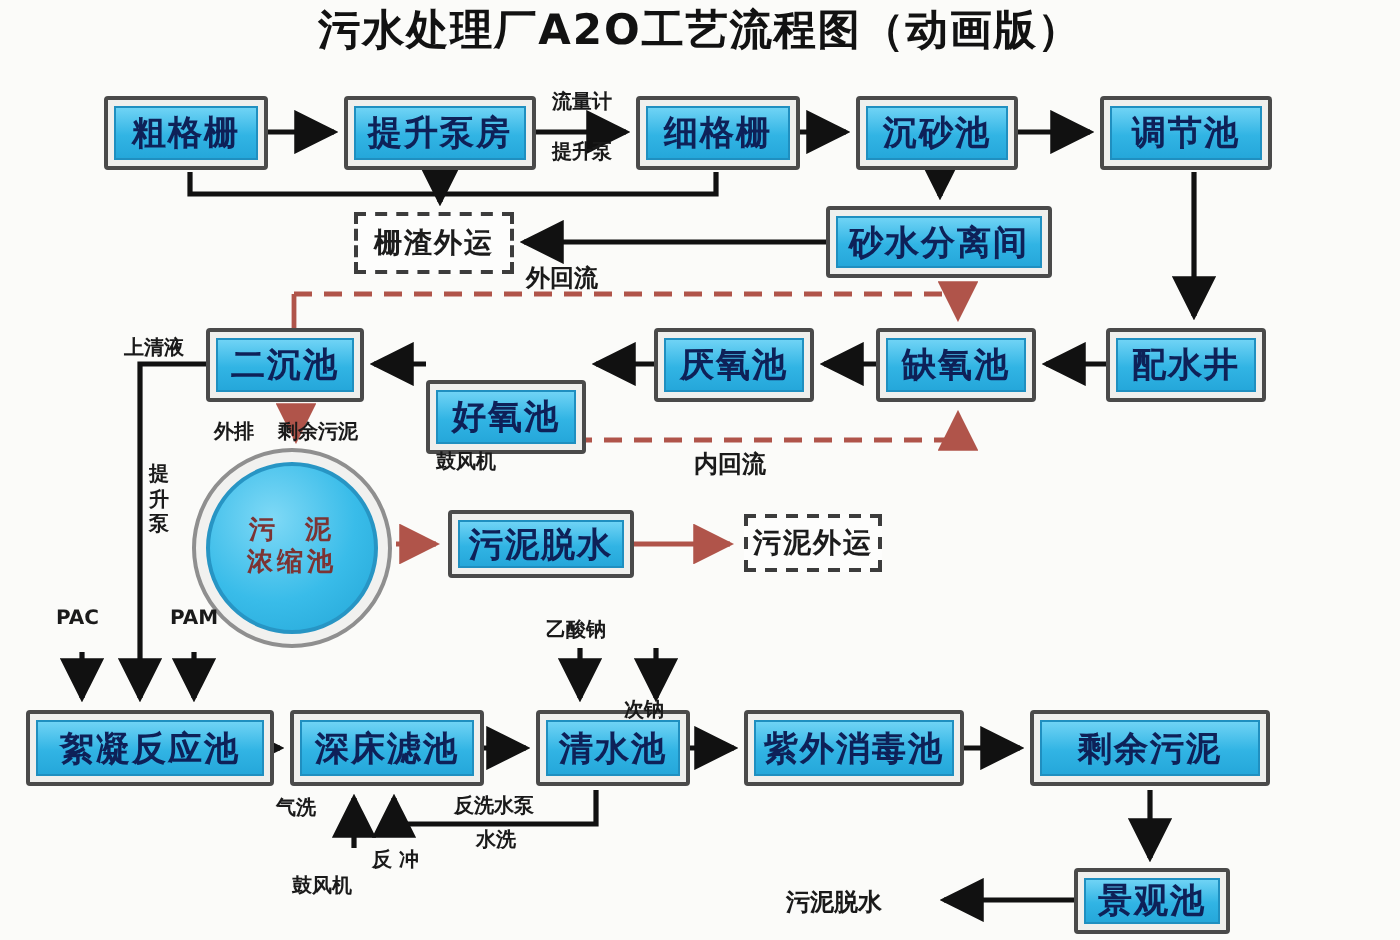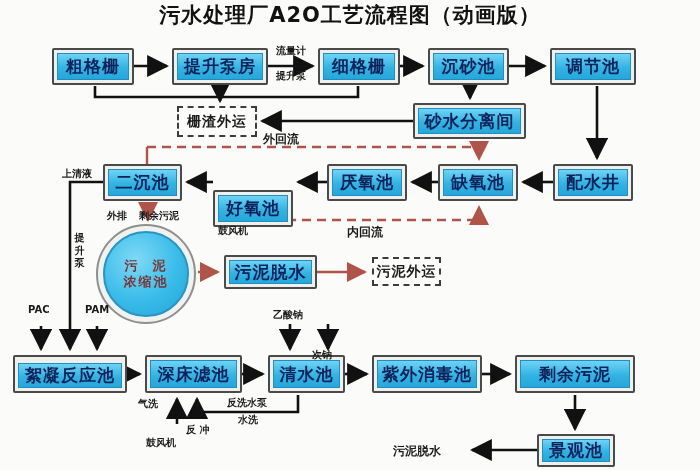--- a/index.html
+++ b/index.html
@@ -136,21 +136,21 @@
     <div class="circle-inner">
       <span>污  泥</span>
       <span>浓缩池</span>
     </div>
   </div>
   <div class="node" style="left:224px;top:255px;width:93px;height:34px;">
       <div class="node-inner">污泥脱水</div>
     </div>
   <div class="dashedbox" style="left:372px;top:257px;width:69px;height:29px;">污泥外运</div>
 
-  <div class="node" style="left:13px;top:355px;width:114px;height:38px;align-items:flex-end;">
+  <div class="node" style="left:13px;top:355px;width:124px;height:38px;">
       <div class="node-inner">絮凝反应池</div>
     </div>
   <div class="node" style="left:145px;top:355px;width:97px;height:38px;">
       <div class="node-inner">深床滤池</div>
     </div>
   <div class="node" style="left:268px;top:355px;width:77px;height:38px;">
       <div class="node-inner">清水池</div>
     </div>
   <div class="node" style="left:372px;top:355px;width:110px;height:38px;">
       <div class="node-inner">紫外消毒池</div>

